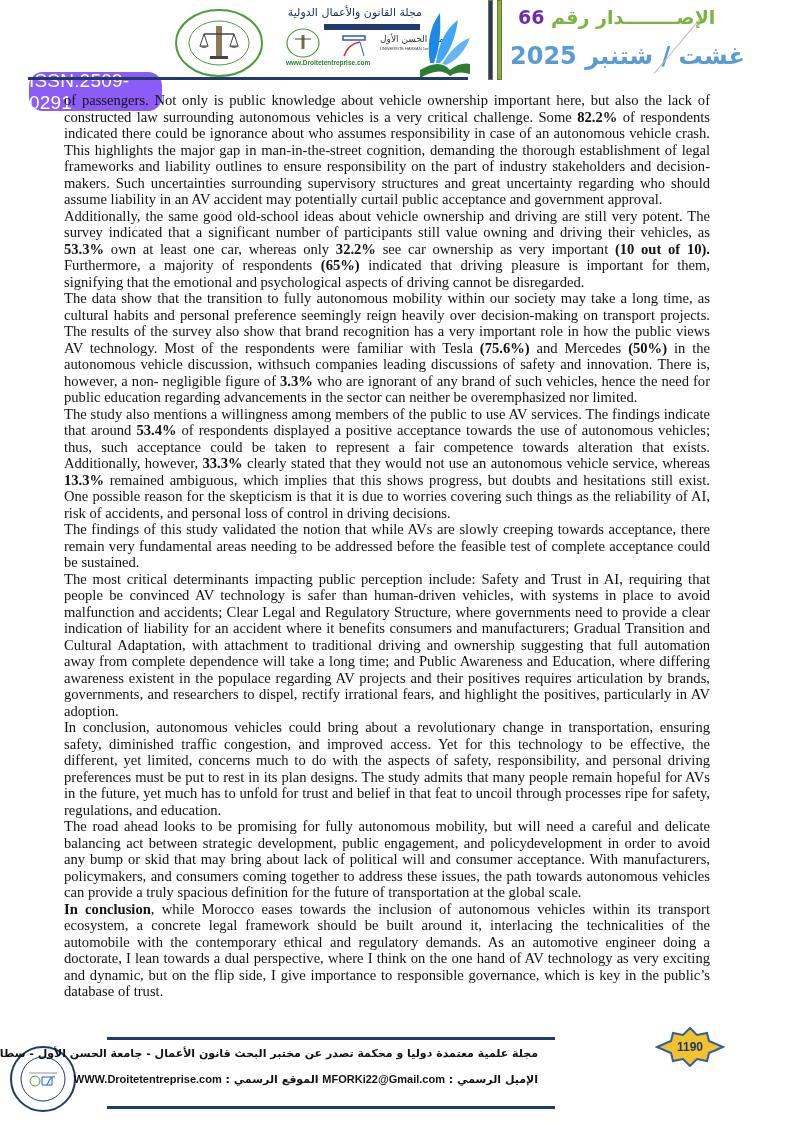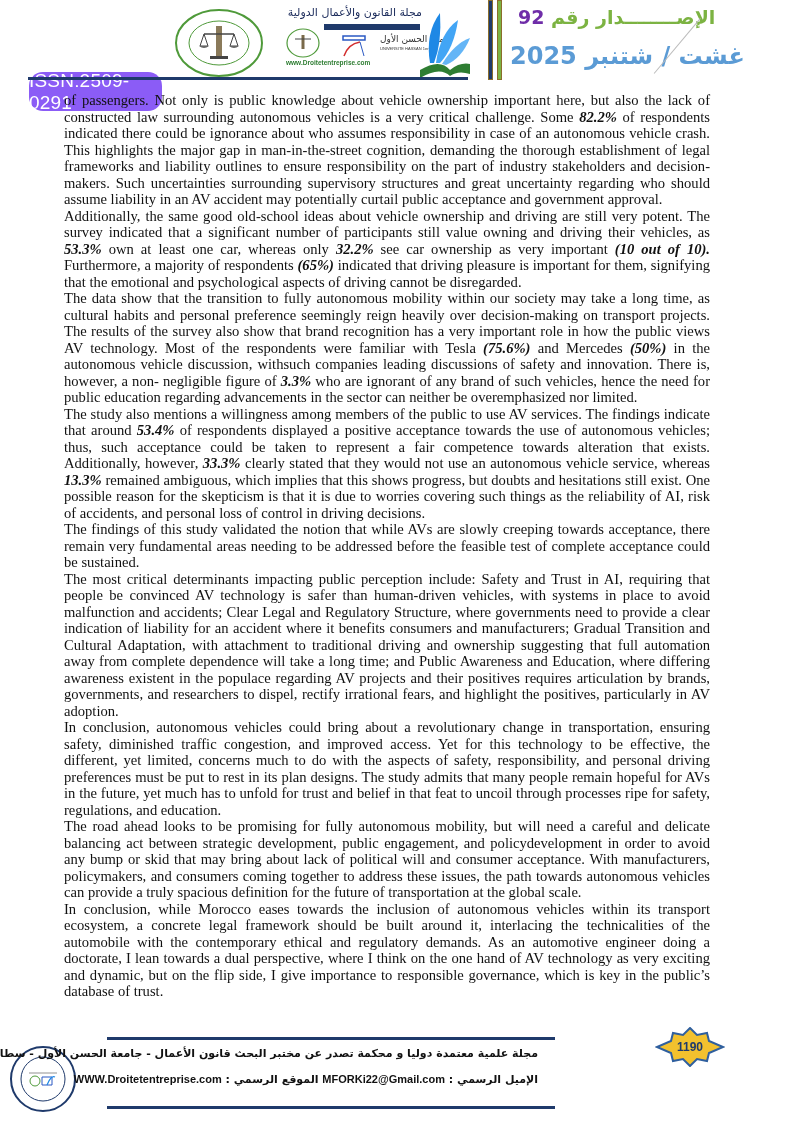--- a/index.html
+++ b/index.html
@@ -21,23 +21,23 @@
   .vbar1 { position: absolute; left: 488px; top: 0; width: 5px; height: 80px; background: #1f3a6b; border: 1px solid #8a6d2b; box-sizing: border-box; }
   .vbar2 { position: absolute; left: 497px; top: 0; width: 5px; height: 80px; background: #7cb342; border: 1px solid #8a6d2b; box-sizing: border-box; }
   .issue-line { position: absolute; left: 518px; top: 6px; direction: rtl; font-family: "DejaVu Sans", sans-serif; font-weight: bold; font-size: 19px; color: #7cb342; white-space: nowrap; }
   .issue-line .num { color: #6f2da8; }
   .date-line { position: absolute; left: 510px; top: 42px; direction: rtl; font-family: "DejaVu Sans", sans-serif; font-weight: bold; font-size: 24px; color: #5b9bd5; white-space: nowrap; }
   .diag { position: absolute; left: 700px; top: 18px; width: 1px; height: 72px; background: #bbb; transform: rotate(40deg); transform-origin: top left; }
 
   
   .content { position: absolute; left: 64px; top: 92px; width: 646px; font-size: 14.6px; line-height: 16.5px; text-align: justify; }
   .content p { margin: 0; }
-  .content b.i, .content .bi { font-weight: bold; font-style: italic; }
+  .content b.i, .content .bi { font-weight: bold; }
   .conclusion-heading { font-weight: bold; text-decoration: underline; margin: 0; }
-  .lead { font-weight: normal; margin-top: 21px; }
+  .lead { font-weight: bold; margin-top: 21px; }
 
   
   .footer { position: absolute; left: 0; top: 1025px; width: 708px; height: 97px; padding-left: 8px; }
   .footer-seal { position: absolute; left: 9px; top: 20px; width: 68px; height: 68px; }
   .f-rule-top { position: absolute; left: 107px; top: 12px; width: 448px; height: 3px; background: #1f3a6b; }
   .f-rule-bot { position: absolute; left: 107px; top: 81px; width: 448px; height: 3px; background: #1f3a6b; }
   .f-line1 { position: absolute; right: 178px; top: 22px; direction: rtl; font-family: "DejaVu Sans", sans-serif; font-weight: bold; font-size: 11px; color: #111; white-space: nowrap; }
   .f-line2 { position: absolute; right: 178px; top: 48px; direction: rtl; font-family: "DejaVu Sans", sans-serif; font-weight: bold; font-size: 11px; color: #111; white-space: nowrap; }
   .f-line2 .ltr { direction: ltr; unicode-bidi: embed; font-family: "Liberation Sans", sans-serif; }
   .page-badge { position: absolute; left: 655px; top: 2px; width: 70px; height: 40px; }
@@ -86,21 +86,21 @@
     </svg>
   </div>
 
   <div class="header-rule"></div>
   <div class="header-rule2"></div>
   <div class="vbar1"></div>
   <div class="vbar2"></div>
 
   <div class="issue-line">
     <span>الإصــــــــدار رقم</span>
-    <span class="num">92</span>
+    <span class="num">66</span>
   </div>
   <div class="date-line">غشت / شتنبر 2025</div>
   <div class="diag"></div>
 </div>
 
 <div class="content">
   <p>
     <span>of passengers. Not only is public knowledge about vehicle ownership important here, but also the lack of constructed law surrounding autonomous vehicles is a very critical challenge. Some </span><span class="bi">82.2%</span><span> of respondents indicated there could be ignorance about who assumes responsibility in case of an autonomous vehicle crash. This highlights the major gap in man-in-the-street cognition, demanding the thorough establishment of legal frameworks and liability outlines to ensure responsibility on the part of industry stakeholders and decision-makers. Such uncertainties surrounding supervisory structures and great uncertainty regarding who should assume liability in an AV accident may potentially curtail public acceptance and government approval.</span>
   </p>
   <p>

